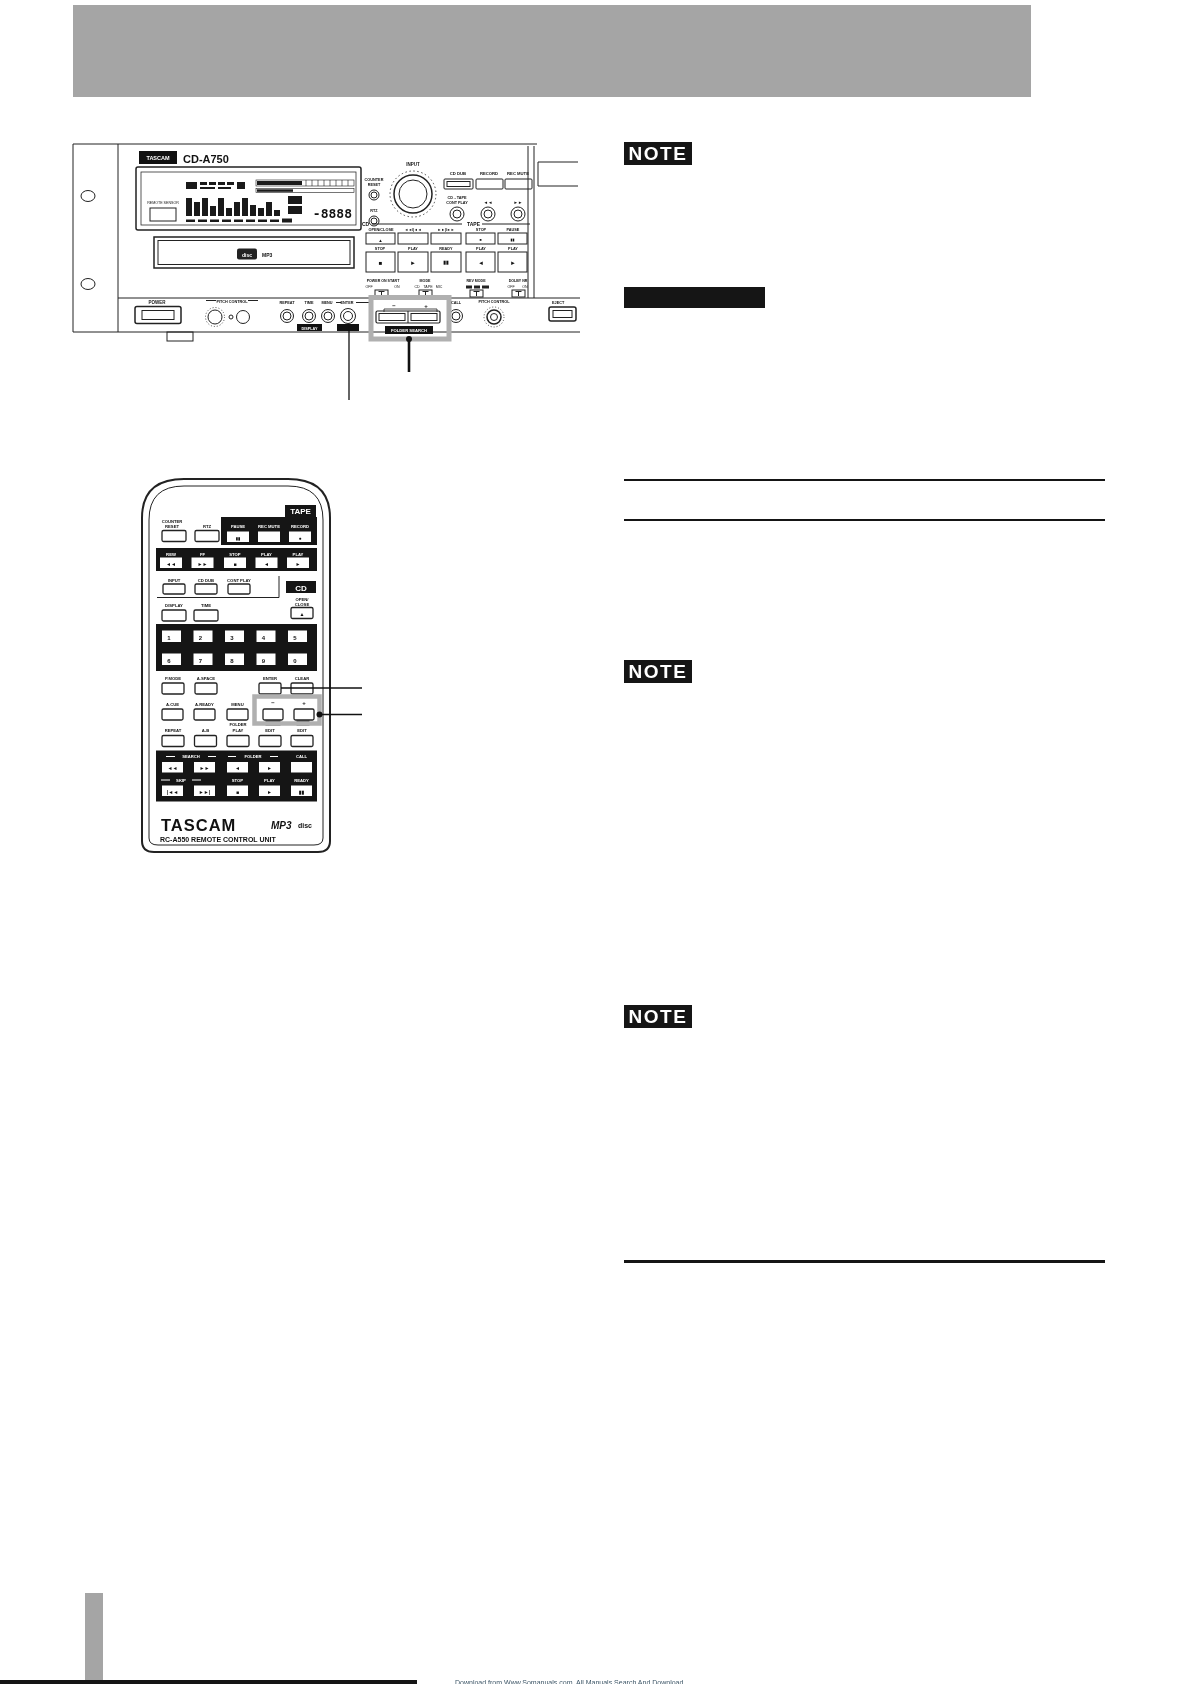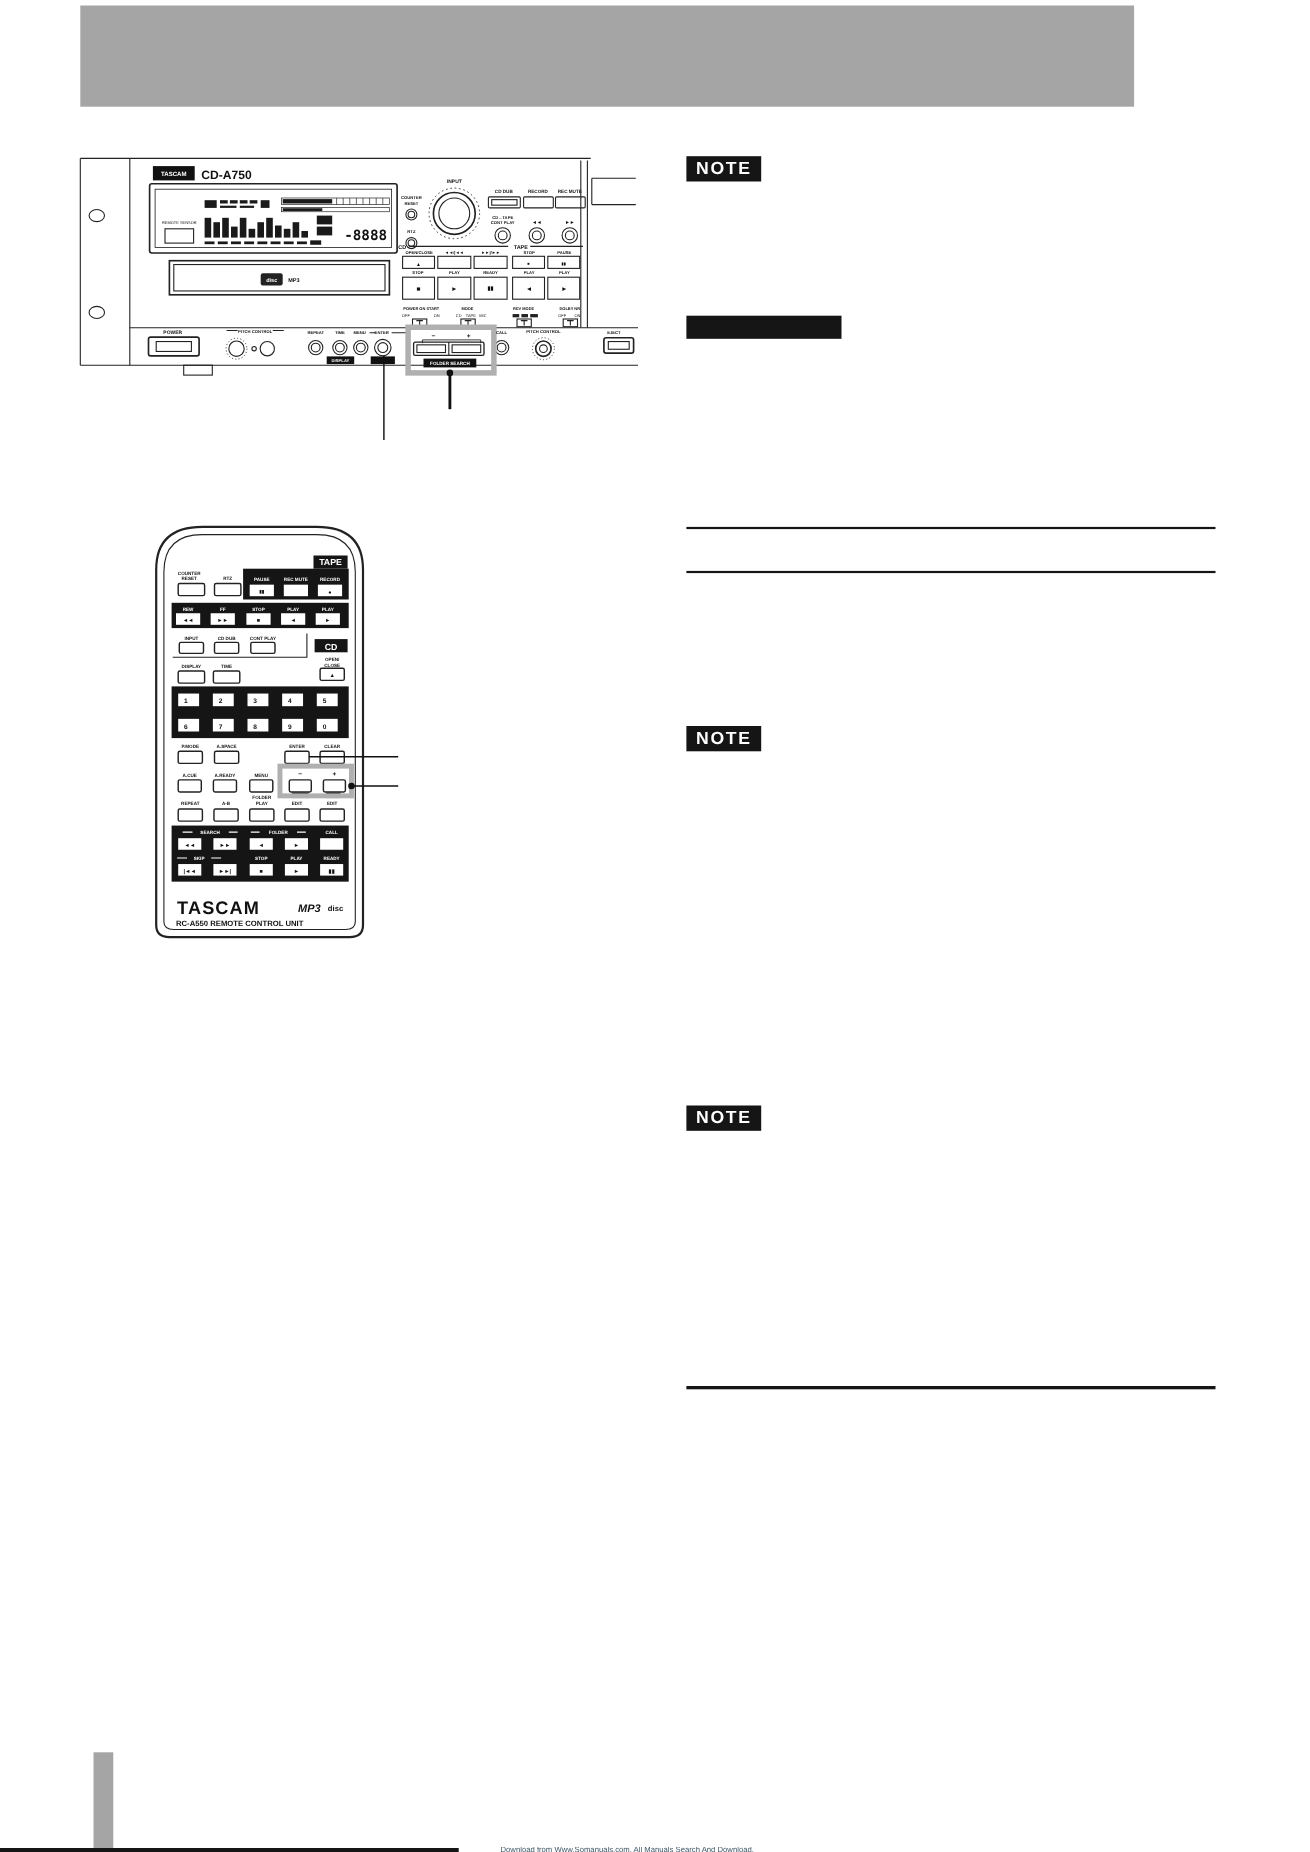--- a/index.html
+++ b/index.html
@@ -1,21 +1,21 @@
 <!DOCTYPE html>
 <html><head>
 <meta charset="utf-8">
 <style>
   html,body{margin:0;padding:0;}
   body{position:relative;width:1191px;height:1684px;background:#ffffff;
        font-family:"Liberation Sans",sans-serif;overflow:hidden;}
   .abs{position:absolute;}
   .graybar{background:#a5a5a5;}
   .rule{background:#151515;}
-  .note{background:#151515;color:#ffffff;font-weight:bold;font-size:16px;
+  .note{background:#151515;color:#ffffff;font-weight:bold;font-size:19px;
         letter-spacing:1.5px;width:68px;height:23px;display:flex;
         align-items:center;justify-content:center;}
   .watermark{overflow:hidden;font-size:7px;color:#3c5566;white-space:nowrap;}
   svg text{fill:#111;font-family:"Liberation Sans",sans-serif;}
   svg .w{fill:#ffffff;}
   svg .b{font-weight:bold;}
   svg .mid{text-anchor:middle;}
   svg .end{text-anchor:end;}
   svg .t36{font-size:3.6px;} svg .t38{font-size:3.8px;} svg .t42{font-size:4.2px;}
   svg .t45{font-size:4.5px;} svg .t5{font-size:5px;} svg .t55{font-size:5.5px;}

